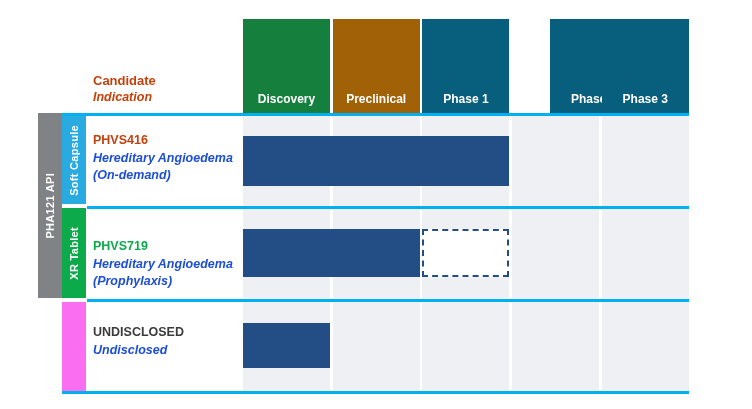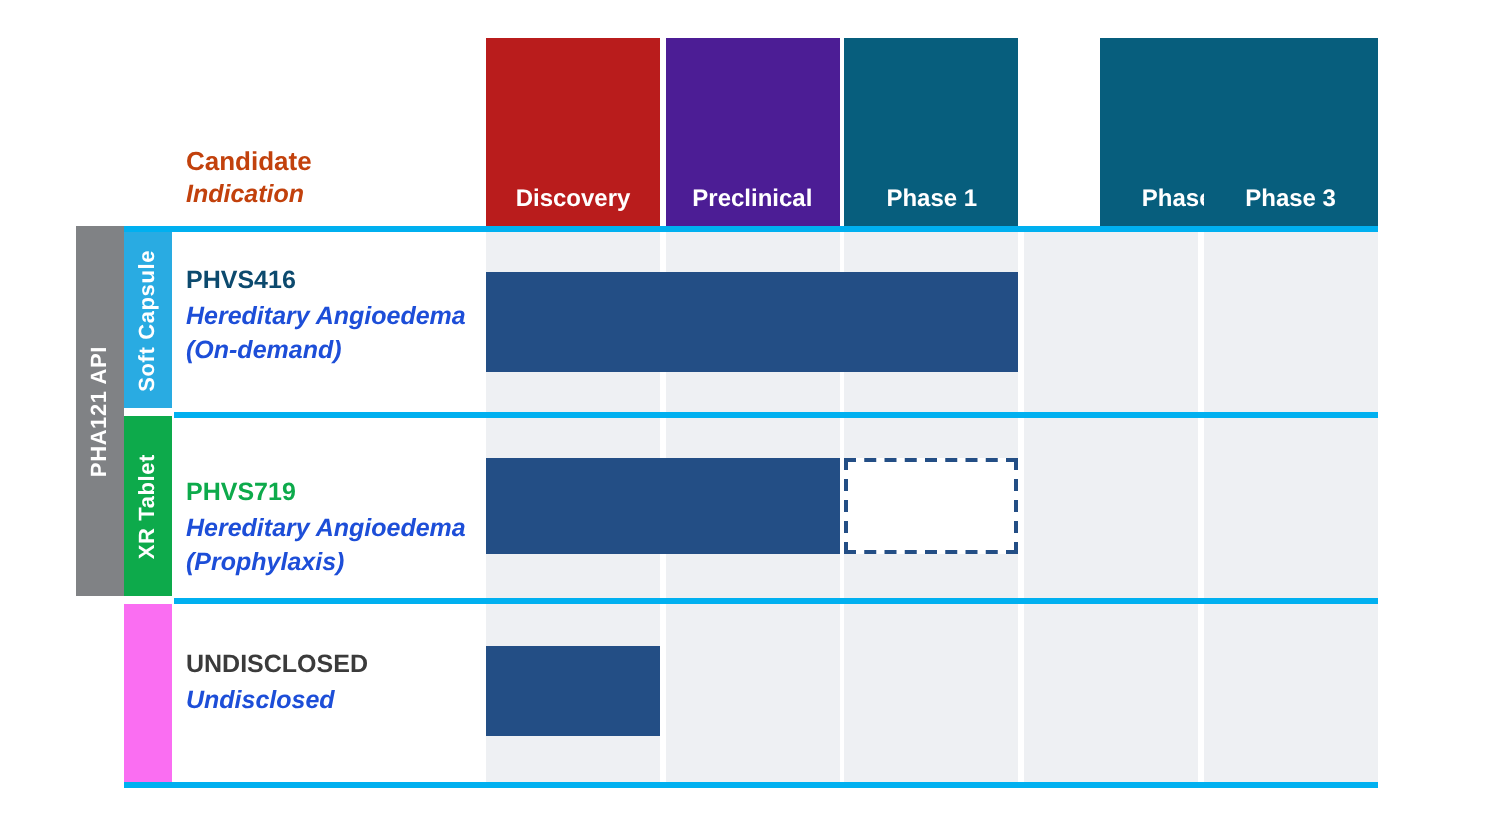--- a/index.html
+++ b/index.html
@@ -35,23 +35,23 @@
   .bar{position:absolute;}
   .bar-dashed{position:absolute;background:#ffffff;box-sizing:border-box;}
 </style>
 </head>
 <body>
 
 <div class="canvas">
 
   <div id="gen-layer">
       <div class="stripe" style="left: 243px; width: 87px; background: rgb(238, 240, 243);"></div>
-      <div class="phase-cell" style="left: 243px; width: 87px; background: #b91c1c;">Discovery</div>
+      <div class="phase-cell" style="left: 243px; width: 87px; background: #15803d;">Discovery</div>
       <div class="stripe" style="left: 332.7px; width: 87px; background: rgb(238, 240, 243);"></div>
-      <div class="phase-cell" style="left: 332.7px; width: 87px; background: #4c1d95;">Preclinical</div>
+      <div class="phase-cell" style="left: 332.7px; width: 87px; background: #a16207;">Preclinical</div>
       <div class="stripe" style="left: 422.4px; width: 87px; background: rgb(238, 240, 243);"></div>
       <div class="phase-cell" style="left: 422.4px; width: 87px; background: rgb(7, 94, 125); text-align: right;">Phase 1</div>
       <div class="stripe" style="left: 512.1px; width: 87px; background: rgb(238, 240, 243);"></div>
       <div class="phase-cell" style="left: 512.1px; width: 87px; background: rgb(7, 94, 125); margin-left: 38px;">Phase 2</div>
       <div class="stripe" style="left: 601.8px; width: 87px; background: rgb(238, 240, 243);"></div>
       <div class="phase-cell" style="left: 601.8px; width: 87px; background: rgb(7, 94, 125);">Phase 3</div>
       <div class="hline" style="left: 62px; top: 113px; width: 626.8px; background: rgb(0, 176, 240);"></div>
       <div class="hline" style="left: 87px; top: 205.5px; width: 601.8px; background: rgb(0, 176, 240);"></div>
       <div class="hline" style="left: 87px; top: 298.5px; width: 601.8px; background: rgb(0, 176, 240);"></div>
       <div class="hline" style="left: 62px; top: 391px; width: 626.8px; background: rgb(0, 176, 240);"></div>
@@ -73,21 +73,21 @@
     <span class="vtext">Soft Capsule</span>
   </div>
   <div class="vbar" id="formBar1" style="left: 62px; top: 208px; width: 24px; height: 90px; background: rgb(13, 170, 75);">
     <span class="vtext">XR Tablet</span>
   </div>
   <div class="vbar" id="formBar2" style="left: 62px; top: 302px; width: 24px; height: 89px; background: rgb(250, 110, 242);">
     <span class="vtext"></span>
   </div>
 
   <div class="rowlabel" style="top:132px;">
-    <div class="cname" id="cname0" style="color: #0c4a6e;">PHVS416</div>
+    <div class="cname" id="cname0" style="color: #c2410c;">PHVS416</div>
     <div class="ind">Hereditary Angioedema</div>
     <div class="ind">(On-demand)</div>
   </div>
   <div class="rowlabel" style="top:238px;">
     <div class="cname" id="cname1" style="color: rgb(13, 170, 75);">PHVS719</div>
     <div class="ind">Hereditary Angioedema</div>
     <div class="ind">(Prophylaxis)</div>
   </div>
   <div class="rowlabel" style="top:324px;">
     <div class="cname" id="cname2" style="color: rgb(59, 59, 59);">UNDISCLOSED</div>

